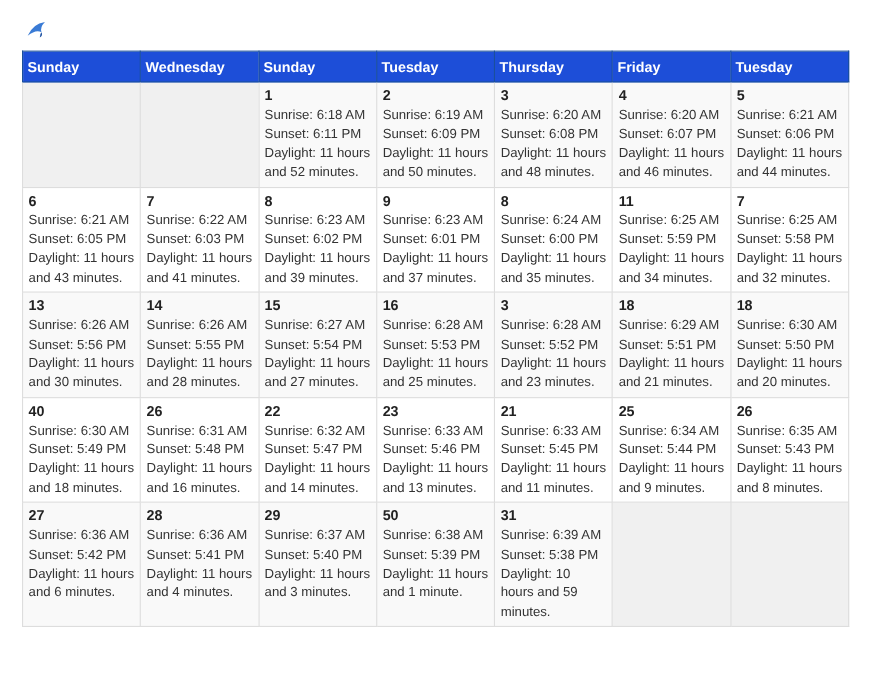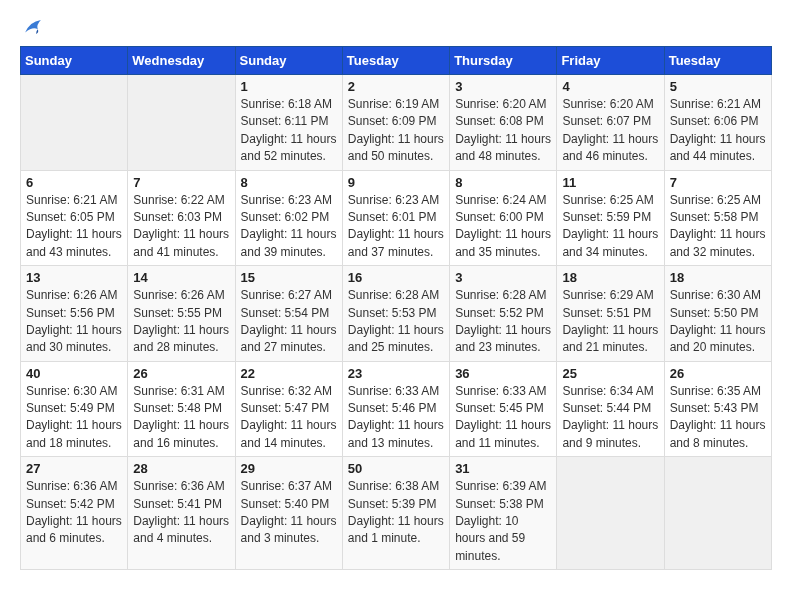--- a/index.html
+++ b/index.html
@@ -223,21 +223,21 @@
           </td>
           <td>
             <span class="day-number">22</span>
             <div class="day-info">Sunrise: 6:32 AM<br>Sunset: 5:47 PM<br>Daylight: 11 hours and 14 minutes.</div>
           </td>
           <td>
             <span class="day-number">23</span>
             <div class="day-info">Sunrise: 6:33 AM<br>Sunset: 5:46 PM<br>Daylight: 11 hours and 13 minutes.</div>
           </td>
           <td>
-            <span class="day-number">36</span>
+            <span class="day-number">21</span>
             <div class="day-info">Sunrise: 6:33 AM<br>Sunset: 5:45 PM<br>Daylight: 11 hours and 11 minutes.</div>
           </td>
           <td>
             <span class="day-number">25</span>
             <div class="day-info">Sunrise: 6:34 AM<br>Sunset: 5:44 PM<br>Daylight: 11 hours and 9 minutes.</div>
           </td>
           <td>
             <span class="day-number">26</span>
             <div class="day-info">Sunrise: 6:35 AM<br>Sunset: 5:43 PM<br>Daylight: 11 hours and 8 minutes.</div>
           </td>

